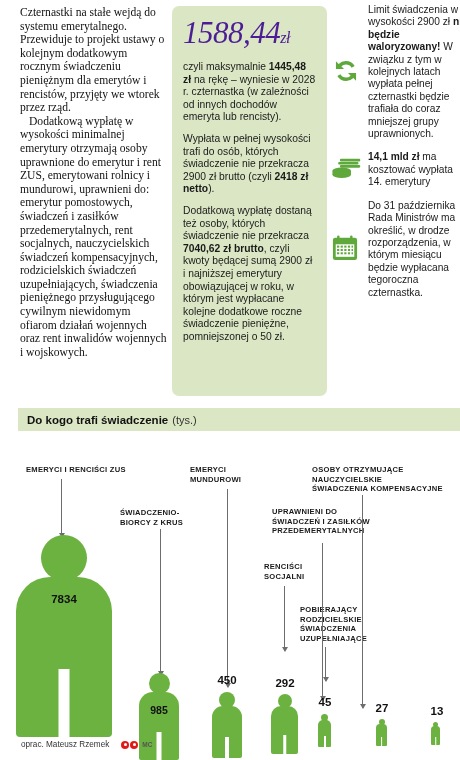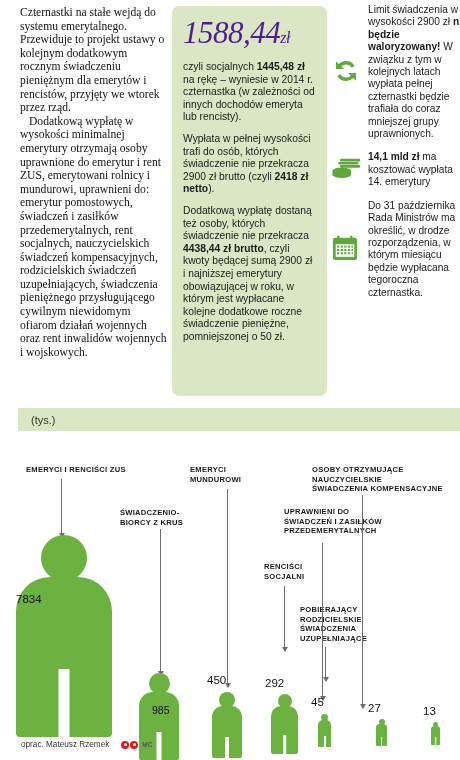--- a/index.html
+++ b/index.html
@@ -69,22 +69,22 @@
     content: ""; position: absolute; left: -2.5px; bottom: -1px;
     border-left: 3px solid transparent; border-right: 3px solid transparent;
     border-top: 5px solid #6d6d6d;
   }
   .fig { position: absolute; }
   .fig .head { background: #6cb240; border-radius: 50%; margin: 0 auto; }
   .fig .body { background: #6cb240; margin: 0 auto; position: relative; }
   .fig .legs { position: absolute; background: #ffffff; bottom: 0; left: 50%;
                transform: translateX(-50%); }
   .val {
-    position: absolute; font-size: 11.5px; font-weight: normal; color: #111;
-    text-align: left;
+    position: absolute; font-size: 11.5px; font-weight: bold; color: #111;
+    text-align: center;
   }
   .val.inside { color: #111; }
 
   
   .footer { position: absolute; left: 9px; top: 740px; display: flex; align-items: center; }
   .footer .credit { font-size: 8.2px; color: #333; }
   .footer .logo { display: flex; margin-left: 12px; align-items: center; }
   .footer .dot {
     width: 8px; height: 8px; border-radius: 50%; background: #e0191b;
     margin-right: 1px; position: relative;
@@ -105,27 +105,27 @@
     <div class="article">
       <p>Czternastki na stałe wejdą do systemu emerytalnego. Przewiduje to projekt ustawy o kolejnym dodatkowym rocznym świadczeniu pieniężnym dla emerytów i rencistów, przyjęty we wtorek przez rząd.</p>
       <p class="indent">Dodatkową wypłatę w wysokości minimalnej emerytury otrzymają osoby uprawnione do emerytur i rent ZUS, emerytowani rolnicy i mundurowi, uprawnieni do: emerytur pomostowych, świadczeń i zasiłków przedemerytalnych, rent socjalnych, nauczycielskich świadczeń kompensacyjnych, rodzicielskich świadczeń uzupełniających, świadczenia pieniężnego przysługującego cywilnym niewidomym ofiarom działań wojennych oraz rent inwalidów wojennych i wojskowych.</p>
     </div>
 
     <div class="panel">
       <div class="bignum">
         <span>1588,44</span><span class="cur">zł</span>
       </div>
       <p>
-        <span>czyli socjalnych </span><b>1445,48 zł</b><span> na rękę – wyniesie w 2014 r. czternastka (w zależności od innych dochodów emeryta lub rencisty).</span>
+        <span>czyli maksymalnie </span><b>1445,48 zł</b><span> na rękę – wyniesie w 2028 r. czternastka (w zależności od innych dochodów emeryta lub rencisty).</span>
       </p>
       <p class="tight">
         <span>Wypłata w pełnej wysokości trafi do osób, których świadczenie nie przekracza 2900 zł brutto (czyli </span><b>2418 zł netto</b><span>).</span>
       </p>
       <p class="tight">
-        <span>Dodatkową wypłatę dostaną też osoby, których świadczenie nie przekracza </span><b>4438,44 zł brutto</b><span>, czyli kwoty będącej sumą 2900 zł i najniższej emerytury obowiązującej w roku, w którym jest wypłacane kolejne dodatkowe roczne świadczenie pieniężne, pomniejszonej o 50 zł.</span>
+        <span>Dodatkową wypłatę dostaną też osoby, których świadczenie nie przekracza </span><b>7040,62 zł brutto</b><span>, czyli kwoty będącej sumą 2900 zł i najniższej emerytury obowiązującej w roku, w którym jest wypłacane kolejne dodatkowe roczne świadczenie pieniężne, pomniejszonej o 50 zł.</span>
       </p>
     </div>
 
     <div class="callouts">
 
       <div class="callout">
         <div class="ico">
           <svg width="28" height="28" viewBox="0 0 32 32">
             <path d="M16 4.5a11.5 11.5 0 0 1 9.9 5.7l-3.5 2.0a7.5 7.5 0 0 0-6.4-3.7 7.5 7.5 0 0 0-5.3 2.2l3.0 3.0H4.5V4.8l3.1 3.1A11.46 11.46 0 0 1 16 4.5z" fill="#5fa83c"></path>
             <path d="M16 27.5a11.5 11.5 0 0 1-9.9-5.7l3.5-2.0a7.5 7.5 0 0 0 6.4 3.7 7.5 7.5 0 0 0 5.3-2.2l-3.0-3.0h9.2v8.9l-3.1-3.1A11.46 11.46 0 0 1 16 27.5z" fill="#5fa83c"></path>
@@ -182,20 +182,21 @@
         </div>
         <div class="txt">
           <span>Do 31 października Rada Ministrów ma określić, w drodze rozporządzenia, w którym miesiącu będzie wypłacana tegoroczna czternastka.</span>
         </div>
       </div>
 
     </div>
   </div>
 
   <div class="secbar">
+    <span class="t1">Do kogo trafi świadczenie</span>
     <span class="t2">(tys.)</span>
   </div>
 
   <div class="chart">
 
     <div class="clabel" style="left:14px; top:34px; width:170px;">EMERYCI I RENCIŚCI ZUS</div>
 
     <div class="clabel" style="left:108px; top:77px; width:90px;">
       <span>ŚWIADCZENIO-</span><br>
       <span>BIORCY Z KRUS</span>
@@ -205,21 +206,21 @@
       <span>EMERYCI</span><br>
       <span>MUNDUROWI</span>
     </div>
 
     <div class="clabel" style="left:300px; top:34px; width:160px;">
       <span>OSOBY OTRZYMUJĄCE</span><br>
       <span>NAUCZYCIELSKIE</span><br>
       <span>ŚWIADCZENIA KOMPENSACYJNE</span>
     </div>
 
-    <div class="clabel" style="left:272px; top:76px; width:130px;">
+    <div class="clabel" style="left:260px; top:76px; width:130px;">
       <span>UPRAWNIENI DO</span><br>
       <span>ŚWIADCZEŃ I ZASIŁKÓW</span><br>
       <span>PRZEDEMERYTALNYCH</span>
     </div>
 
     <div class="clabel" style="left:252px; top:131px; width:70px;">
       <span>RENCIŚCI</span><br>
       <span>SOCJALNI</span>
     </div>
 
@@ -245,21 +246,21 @@
       </div>
     </div>
     <div class="val inside" style="left:4px; top:162px; width:96px;">7834</div>
 
     <div class="fig" style="left:127px; top:242px; width:40px;">
       <div class="head" style="width:21px; height:21px;"></div>
       <div class="body" style="width:40px; height:68px; border-radius:14px 14px 2px 2px; margin-top:-2px;">
         <div class="legs" style="width:5px; height:28px;"></div>
       </div>
     </div>
-    <div class="val inside" style="left:140px; top:273px; width:40px; font-size:10.5px;">985</div>
+    <div class="val inside" style="left:127px; top:273px; width:40px; font-size:10.5px;">985</div>
 
     <div class="fig" style="left:200px; top:261px; width:30px;">
       <div class="head" style="width:16px; height:16px;"></div>
       <div class="body" style="width:30px; height:52px; border-radius:11px 11px 2px 2px; margin-top:-2px;">
         <div class="legs" style="width:4px; height:21px;"></div>
       </div>
     </div>
     <div class="val" style="left:195px; top:243px; width:40px;">450</div>
 
     <div class="fig" style="left:259px; top:263px; width:27px;">

